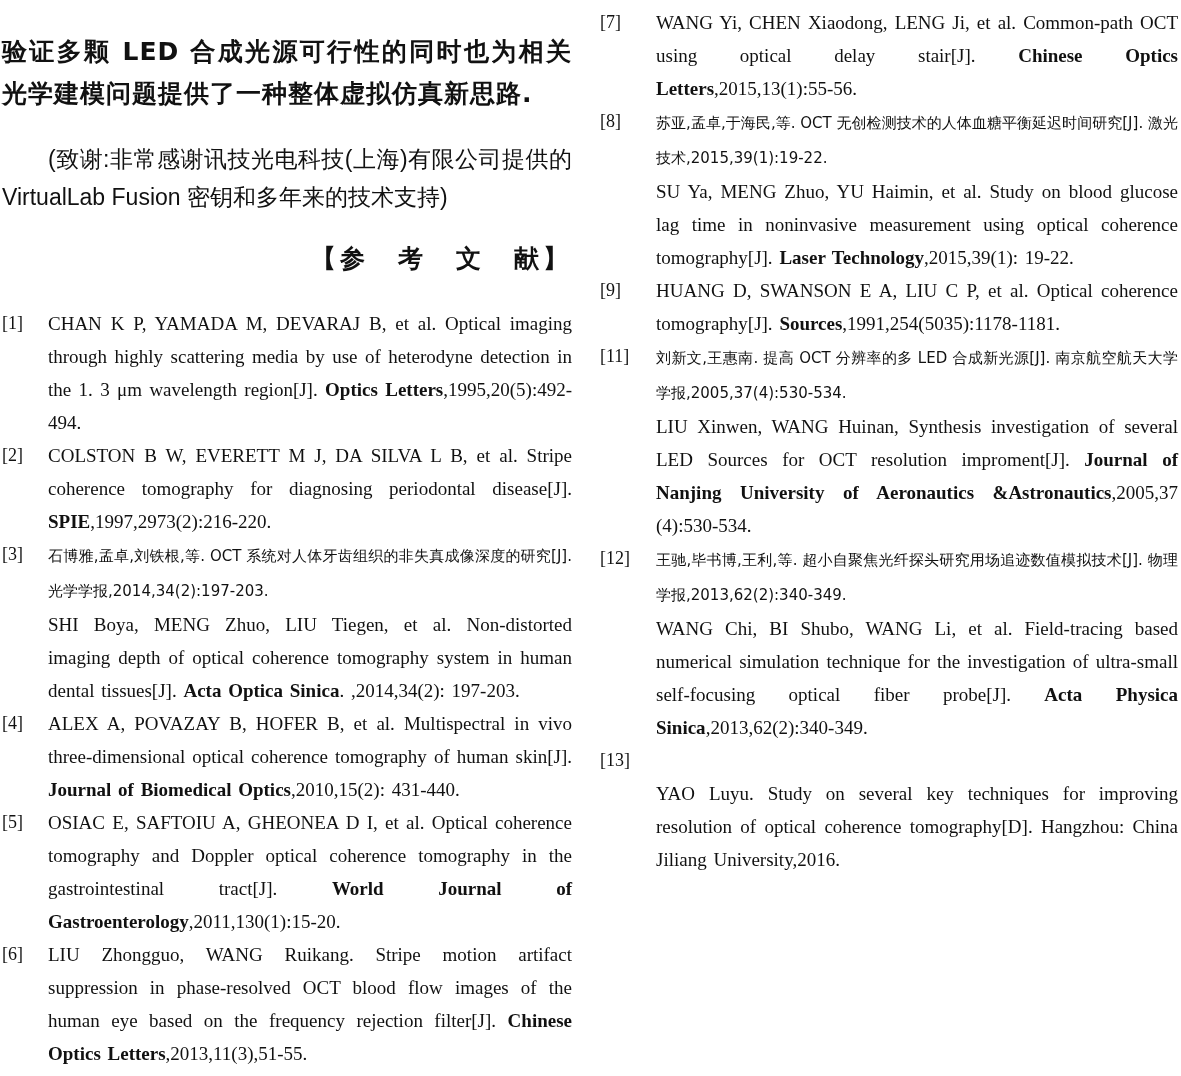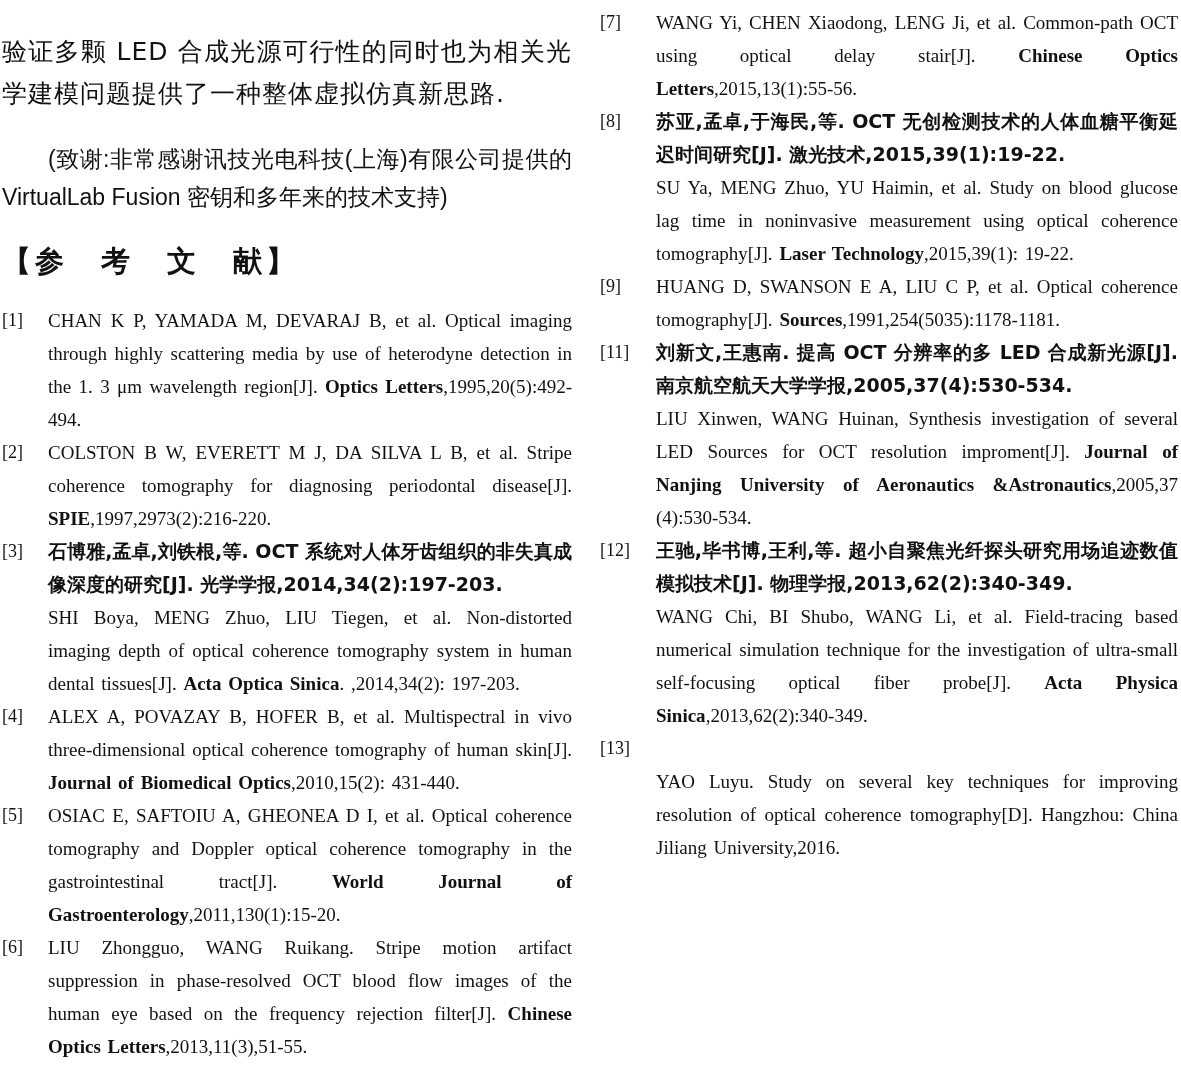--- a/index.html
+++ b/index.html
@@ -18,42 +18,42 @@
   }
   .col {
     position: absolute;
     top: 6px;
   }
   .col-left  { left: 2px;   width: 570px; }
   .col-right { left: 600px; width: 578px; }
 
   .intro-para {
     font-family: "DejaVu Sans", sans-serif;
-    font-weight: 400;
+    font-weight: 700;
     font-size: 25px;
     line-height: 42px;
     text-align: justify;
     letter-spacing: 1px;
   }
   .ack-para {
     font-family: Liberation Sans, sans-serif;
     font-weight: 500;
     font-size: 23px;
     line-height: 38px;
     text-align: justify;
     text-indent: 2em;
     margin-top: 2px;
   }
   .ref-heading {
     font-family: "DejaVu Sans", sans-serif;
     font-weight: 700;
-    font-size: 29px;
-    text-align: left;
+    font-size: 25px;
+    text-align: right;
     margin-top: 26px;
-    margin-bottom: 22px;
+    margin-bottom: 32px;
     letter-spacing: 4px;
   }
 
   .ref-list { }
   .ref-item {
     display: flex;
     align-items: flex-start;
   }
   .ref-num {
     flex: 0 0 46px;
@@ -67,22 +67,22 @@
     font-size: 19px;
     line-height: 33px;
     text-align: justify;
     word-spacing: 2px;
   }
   .ref-body .seg-bold {
     font-weight: bold;
   }
   .ref-body .seg-cn {
     font-family: "DejaVu Sans", sans-serif;
-    font-weight: 700;
-    font-size: 19px;
+    font-weight: 400;
+    font-size: 15px;
     word-spacing: 0;
   }
 </style>
 </head>
 <body>
 
 <div class="page">
 
   <div class="col col-left">
     <p class="intro-para">验证多颗 LED 合成光源可行性的同时也为相关光学建模问题提供了一种整体虚拟仿真新思路.</p>

